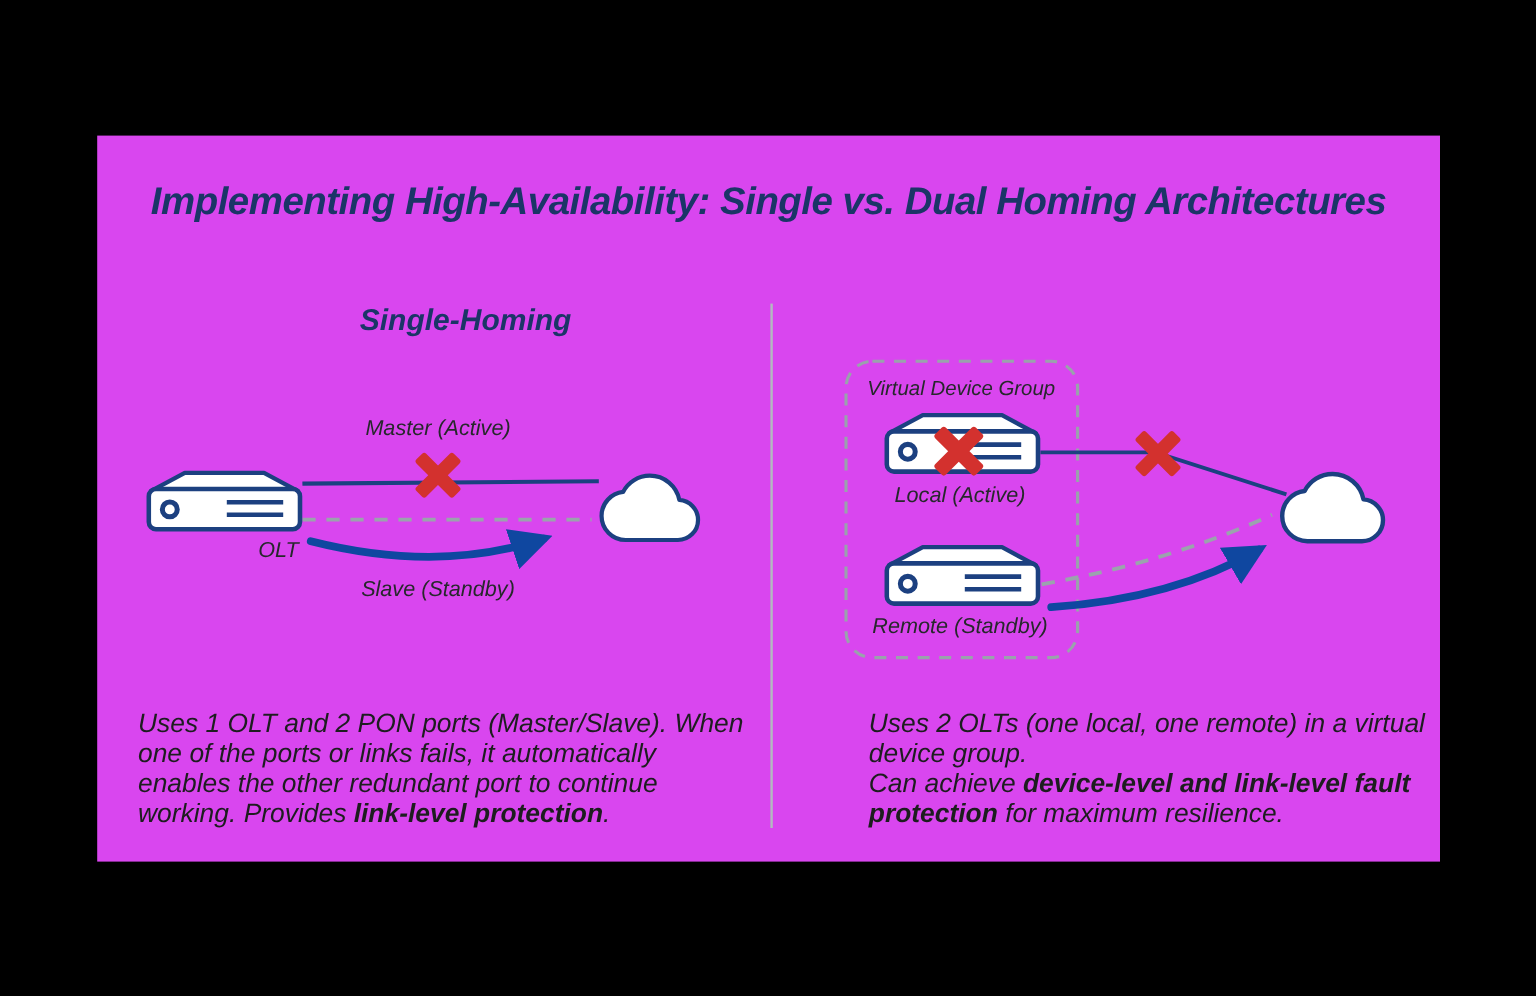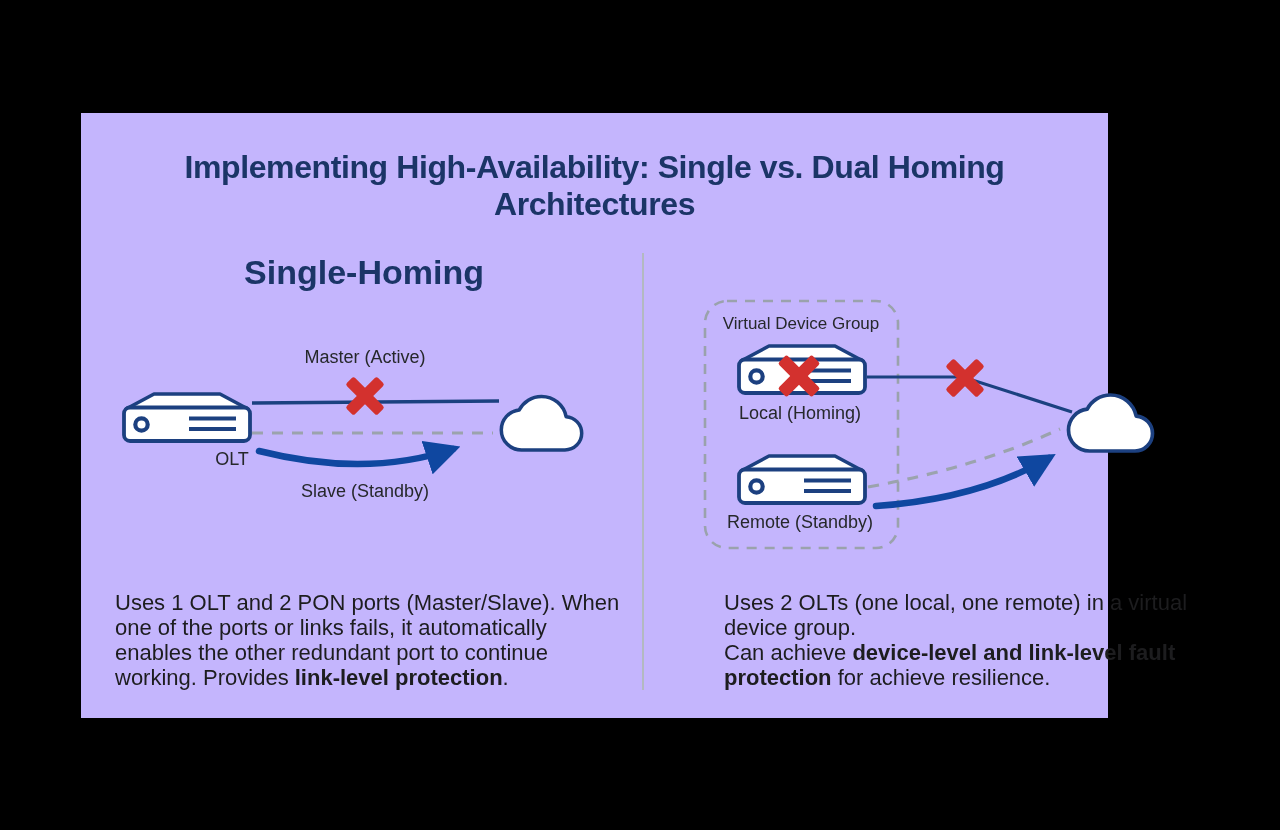--- a/index.html
+++ b/index.html
@@ -1,22 +1,22 @@
 <!DOCTYPE html>
 <html><head>
 <meta charset="utf-8">
 <style>
   html,body{margin:0;padding:0;background:#000;}
   .stage{position:relative;width:1280px;height:830px;background:#000;overflow:hidden;
          font-family:"Liberation Sans", sans-serif;}
-  .card{position:absolute;left:81px;top:113px;width:1027px;height:605px;background:#c4b5fd;}
+  .card{position:absolute;left:81px;top:113px;width:1119px;height:605px;background:#d946ef;font-style:italic;}
   .main-title{position:absolute;left:0;right:0;top:36px;text-align:center;
               font-size:32px;font-weight:bold;color:#1b3567;letter-spacing:-0.4px;}
   .panel-heading{position:absolute;top:140px;transform:translateX(-50%);white-space:nowrap;
-                 font-size:34px;font-weight:bold;color:#1b3567;}
+                 font-size:25px;font-weight:bold;color:#1b3567;margin-left:24px;}
   .heading-left{left:283px;}
   .heading-right{left:851px;}
   .divider{position:absolute;left:561px;top:140px;width:2px;height:437px;background:#b3b9c0;}
   .diagram-svg{position:absolute;left:0;top:0;width:1119px;height:605px;}
   .dlabel{position:absolute;transform:translate(-50%,-50%);white-space:nowrap;
           font-size:18px;color:#26282b;}
   .dlabel-sm{font-size:17px;}
   .desc{position:absolute;top:477px;font-size:22px;line-height:25px;color:#1d1d1f;}
   .desc p{margin:0;}
   .desc-left{left:34px;width:505px;}
@@ -77,29 +77,29 @@
         <use href="#x-mark" x="693" y="238" width="50" height="50"></use>
         <use href="#x-mark" x="861" y="242" width="46" height="46"></use>
       </g>
     </svg>
 
     <div class="dlabel" style="left:284px;top:244px;">Master (Active)</div>
     <div class="dlabel" style="left:106px;top:346px;margin-left:45px;">OLT</div>
     <div class="dlabel" style="left:284px;top:378px;">Slave (Standby)</div>
 
     <div class="dlabel dlabel-sm" style="left:720px;top:211px;">Virtual Device Group</div>
-    <div class="dlabel" style="left:719px;top:300px;">Local (Homing)</div>
+    <div class="dlabel" style="left:719px;top:300px;">Local (Active)</div>
     <div class="dlabel" style="left:719px;top:409px;">Remote (Standby)</div>
 
     <div class="desc desc-left">
       <p>
         <span>Uses 1 OLT and 2 PON ports (Master/Slave). When one of the ports or links fails, it automatically enables the other redundant port to continue working. Provides </span><b>link-level protection</b><span>.</span>
       </p>
     </div>
     <div class="desc desc-right">
       <p>Uses 2 OLTs (one local, one remote) in a virtual device group.</p>
       <p>
-        <span>Can achieve </span><b>device-level and link-level fault protection</b><span> for achieve resilience.</span>
+        <span>Can achieve </span><b>device-level and link-level fault protection</b><span> for maximum resilience.</span>
       </p>
     </div>
 
   </div>
 </div>
 
 </body></html>

